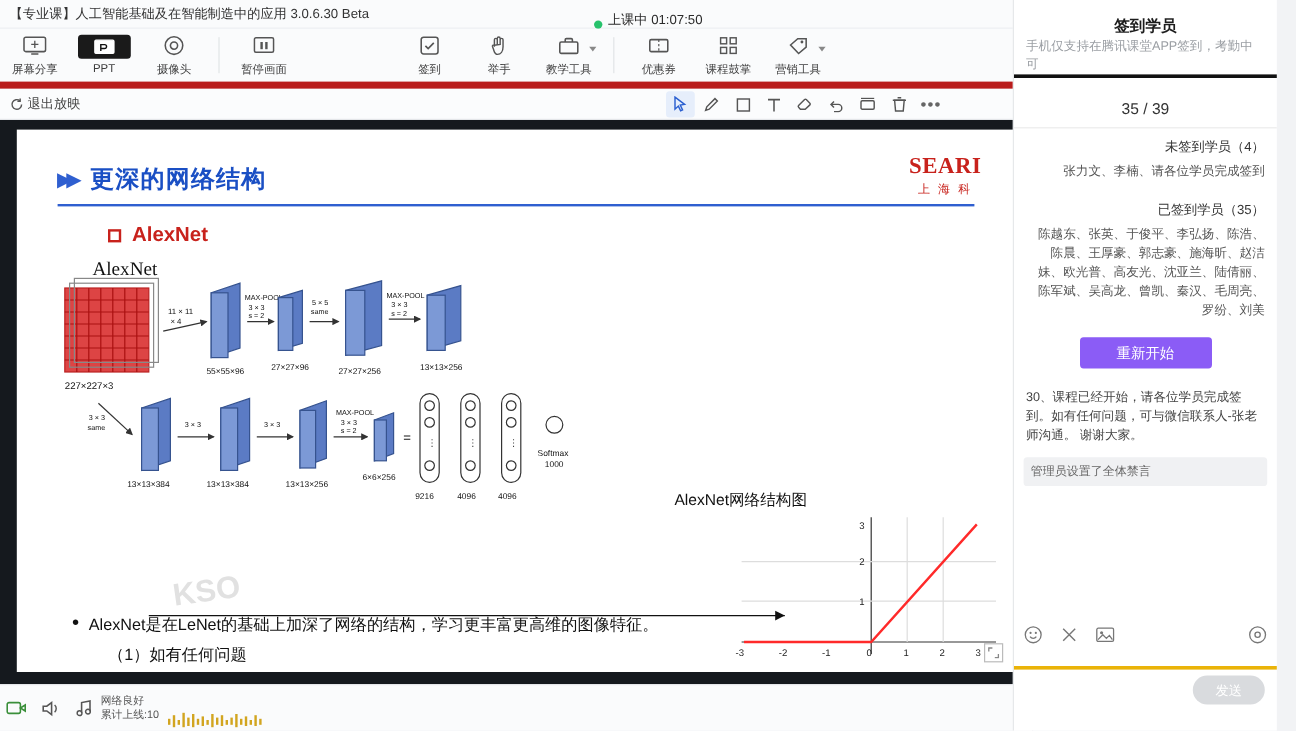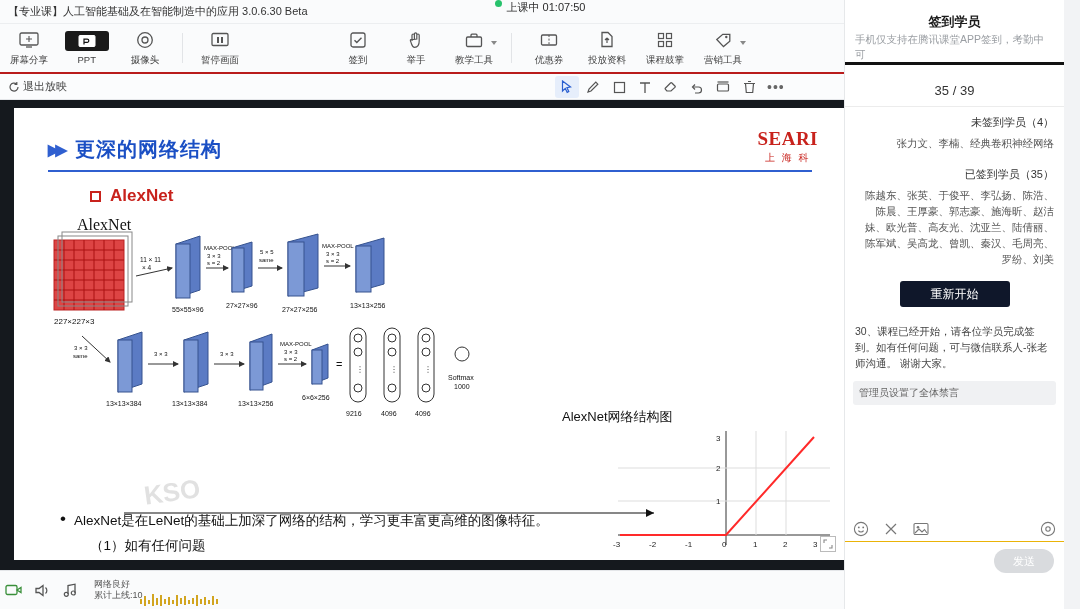--- a/index.html
+++ b/index.html
@@ -19,32 +19,32 @@
     position: absolute; top: 0; left: 0; width: 860px; height: 24px;
     background: #fafbfc; display: flex; align-items: center;
     font-size: 11px; color: #333; padding-left: 8px;
     border-bottom: 1px solid #eceef0;
   }
   .titlebar .t { white-space: nowrap; }
 
   
   .livebar {
     position: absolute; top: 0; left: 430px; width: 220px; height: 24px;
-    display: flex; align-items: flex-start; justify-content: center;
+    display: flex; align-items: flex-end; justify-content: center;
     font-size: 11px; color: #2b2b2b;
   }
   .dot-green {
     width: 7px; height: 7px; border-radius: 50%;
     background: #27c26c; margin-right: 5px;
   }
 
   
   .toolbar {
     position: absolute; top: 24px; left: 0; width: 860px; height: 50px;
-    background: #fafbfc; border-bottom: 2px solid #b91c1c;
+    background: #fafbfc; border-bottom: 6px solid #b91c1c;
     display: flex; align-items: center;
   }
   .tgroup { display: flex; align-items: center; height: 100%; }
   .tsep {
     width: 1px; height: 30px; background: #e2e4e7; margin: 0 8px;
   }
   .titem {
     width: 58px; height: 46px; display: flex; flex-direction: column;
     align-items: center; justify-content: center; cursor: pointer;
     font-size: 10px; color: #3d3d3d; position: relative;
@@ -147,21 +147,21 @@
     position: absolute; right: 10px; bottom: 8px; width: 16px; height: 16px;
     border: 1px solid #bbb; display:flex;align-items:center;justify-content:center;
   }
 
   
   .bottom {
     position: absolute; bottom: 0; left: 0; width: 860px; height: 39px;
     background: #fafbfc; border-top: 1px solid #e4e6e9; display: flex; align-items: center;
   }
   .bicon { width: 28px; display: flex; justify-content: center; cursor: pointer; }
-  .netinfo { font-size: 9px; color: #555; line-height: 11px; margin-left: 10px; }
+  .netinfo { font-size: 9px; color: #555; line-height: 11px; margin-left: 0; }
   .wave {
     position: absolute; left: 140px; bottom: 2px; width: 90px; height: 14px;
   }
 
   
   .right {
     position: absolute; top: 0; right: 0; width: 220px; height: 609px;
     background: #fff; border-left: 1px solid #e6e8ea;
   }
   .r-head {
@@ -174,38 +174,38 @@
   .r-page {
     text-align: center; font-size: 13px; color: #333; padding: 18px 0 8px 0;
     border-bottom: 1px solid #ececec;
   }
   .r-pagebar { height: 3px; background: #111; width: 100%; }
   .r-sec { padding: 8px 10px 0 10px; text-align: right; }
   .r-sec-t { font-size: 11px; color: #333; margin-bottom: 5px; }
   .r-names { font-size: 10.5px; color: #555; line-height: 16px; word-break: break-all; }
   .r-btn {
     display: block; margin: 14px auto 10px auto; width: 110px; height: 26px;
-    background: #0f172a; color: #fff; border: none; border-radius: 3px;
+    background: #8b5cf6; color: #fff; border: none; border-radius: 3px;
     font-size: 12px; cursor: pointer; font-family: "Liberation Sans", sans-serif;
   }
   .r-msg {
     font-size: 10.5px; color: #444; line-height: 16px; padding: 6px 10px 0 10px;
   }
   .r-sys {
     margin: 10px 8px; background: #f0f1f3; border-radius: 3px; padding: 5px 6px;
     font-size: 10px; color: #666; text-align: left;
   }
   .r-tools {
     position: absolute; bottom: 64px; left: 0; width: 100%; height: 28px;
     display: flex; align-items: center; padding: 0 8px; gap: 14px;
   }
   .r-tools .sp { flex: 1; }
   .r-input {
-    position: absolute; bottom: 24px; left: 0; width: 100%; height: 44px;
-    border-top: 1px solid #eab308;
+    position: absolute; bottom: 10px; left: 0; width: 100%; height: 44px;
+    border-top: 3px solid #eab308;
   }
   .r-send {
     position: absolute; right: 10px; bottom: 12px; background: #d9dbde;
     color: #fff; border: none; border-radius: 13px; width: 60px; height: 24px;
     font-size: 11px; cursor: pointer; font-family: "Liberation Sans", sans-serif;
   }
   .divider-v {
     position: absolute; left: 860px; top: 0; width: 1px; height: 609px; background: #e0e2e4;
   }
 </style>
@@ -307,29 +307,20 @@
       <div class="titem">
         <span class="ico">
           <svg width="18" height="16" viewBox="0 0 18 16">
               <rect x="1.5" y="3" width="15" height="10" rx="1.2" fill="none" stroke="#555" stroke-width="1.3"></rect>
               <path d="M9 3v10" stroke="#555" stroke-width="1" stroke-dasharray="2 1.6"></path>
             </svg>
         </span>
         <span class="lbl">优惠券</span>
       </div>
 
-      <div class="titem">
-        <span class="ico">
-          <svg width="16" height="17" viewBox="0 0 16 17">
-              <path d="M3 1.5h6l4 4v10h-10z" fill="none" stroke="#555" stroke-width="1.3"></path>
-              <path d="M8 12V7m0 0L6 9m2-2l2 2" fill="none" stroke="#555" stroke-width="1.2"></path>
-            </svg>
-        </span>
-        <span class="lbl">投放资料</span>
-      </div>
 
       <div class="titem">
         <span class="ico">
           <svg width="16" height="16" viewBox="0 0 16 16">
               <rect x="1.5" y="1.5" width="5" height="5" fill="none" stroke="#555" stroke-width="1.2"></rect>
               <rect x="9.5" y="1.5" width="5" height="5" fill="none" stroke="#555" stroke-width="1.2"></rect>
               <rect x="1.5" y="9.5" width="5" height="5" fill="none" stroke="#555" stroke-width="1.2"></rect>
               <rect x="9.5" y="9.5" width="5" height="5" fill="none" stroke="#555" stroke-width="1.2"></rect>
             </svg>
         </span>
@@ -668,21 +659,21 @@
 
   <div class="right">
     <div class="r-head">签到学员</div>
     <div class="r-sub">手机仅支持在腾讯课堂APP签到，考勤中可</div>
 
     <div class="r-pagebar"></div>
     <div class="r-page">35 / 39</div>
 
     <div class="r-sec">
       <div class="r-sec-t">未签到学员（4）</div>
-      <div class="r-names">张力文、李楠、经典卷积神经网络</div>
+      <div class="r-names">张力文、李楠、请各位学员完成签到</div>
     </div>
 
     <div class="r-sec" style="margin-top:8px">
       <div class="r-sec-t">已签到学员（35）</div>
       <div class="r-names">陈越东、张英、于俊平、李弘扬、陈浩、陈晨、王厚豪、郭志豪、施海昕、赵洁妹、欧光普、高友光、沈亚兰、陆倩丽、陈军斌、吴高龙、曾凯、秦汉、毛周亮、罗纷、刘美</div>
     </div>
 
     <button class="r-btn">重新开始</button>
 
     <div class="r-msg">30、课程已经开始，请各位学员完成签到。如有任何问题，可与微信联系人-张老师沟通。

